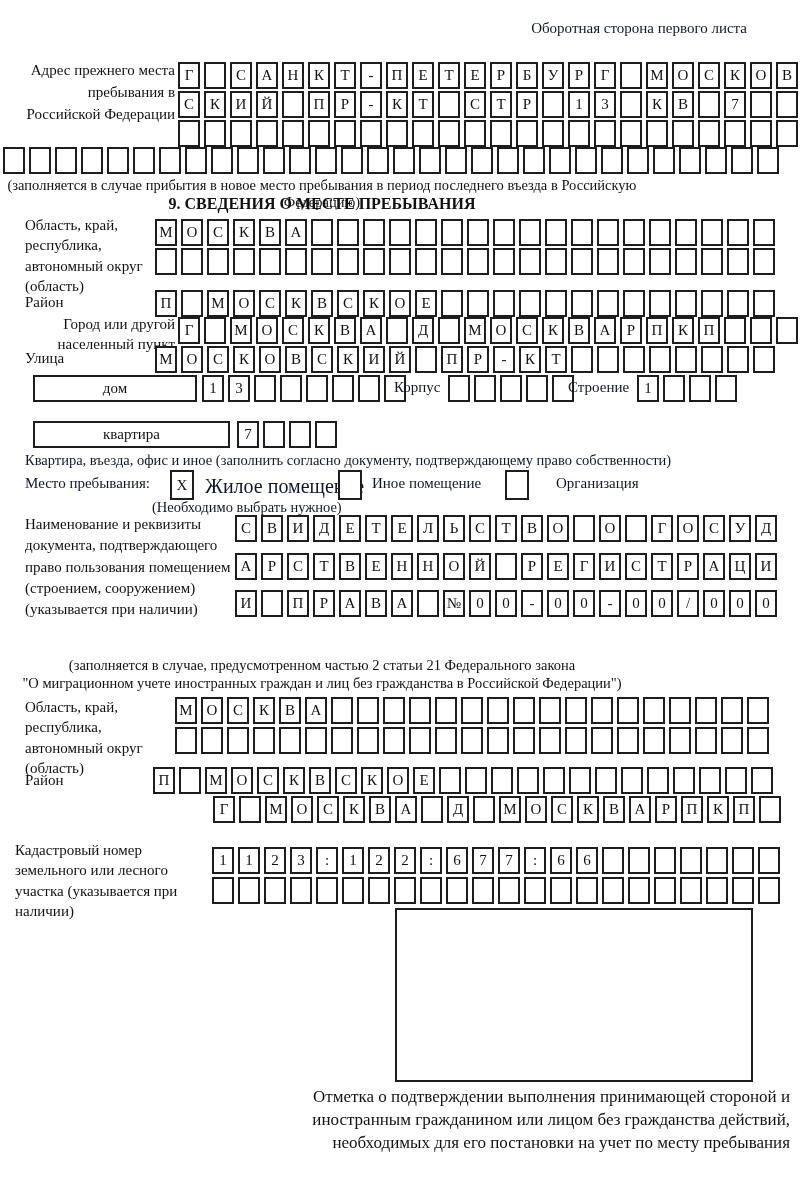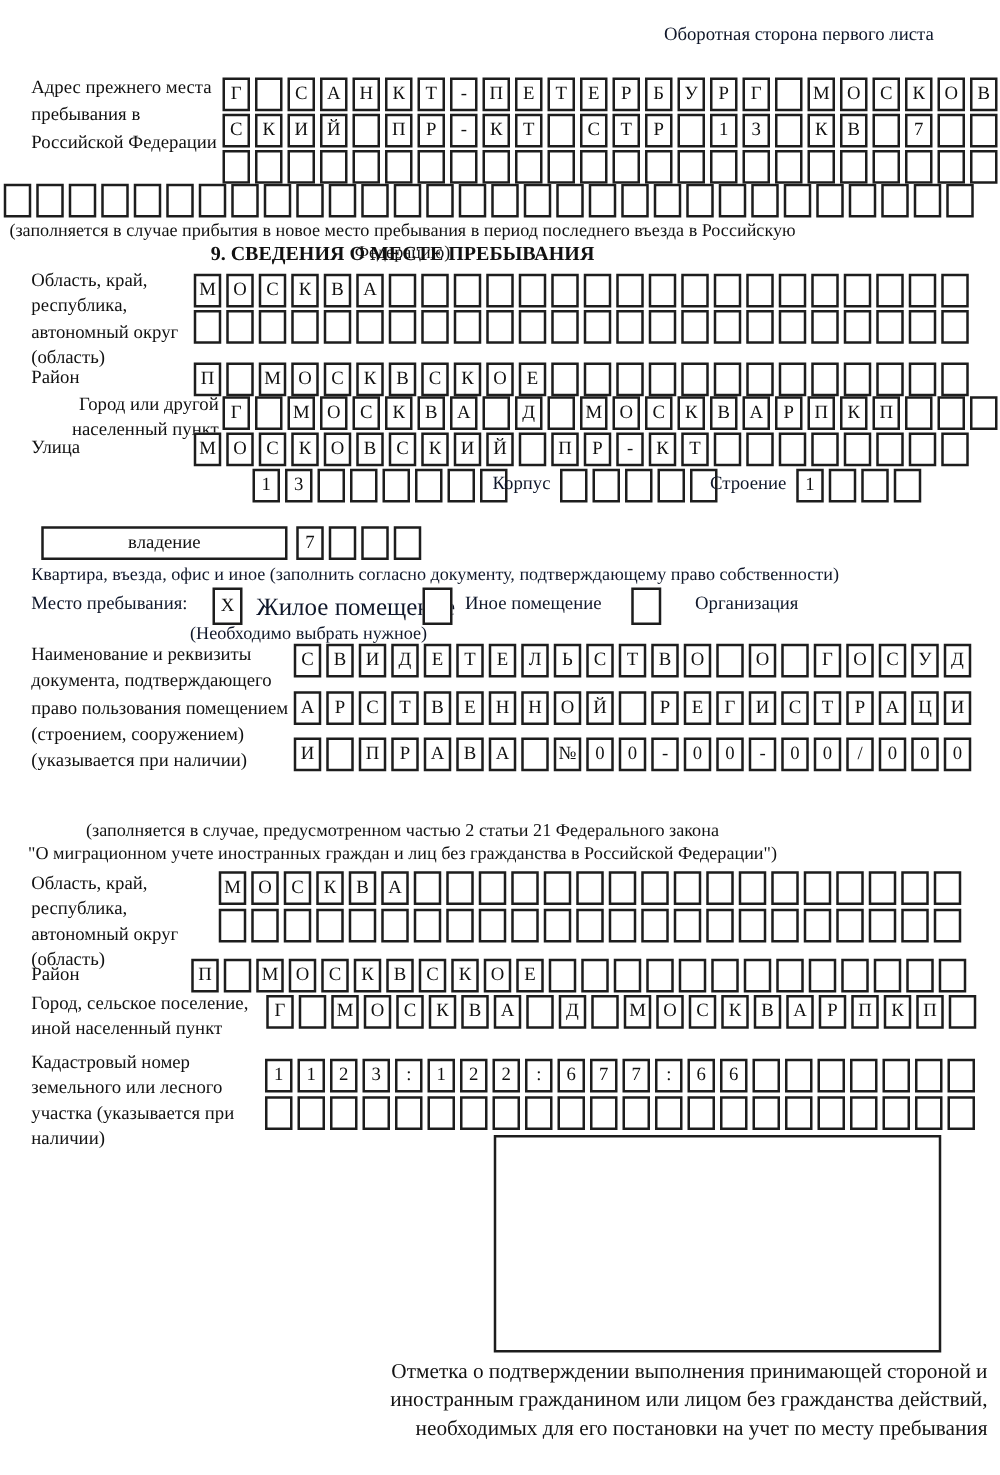--- a/index.html
+++ b/index.html
@@ -20,21 +20,21 @@
   .stamp-caption { position:absolute; left:300px; top:1086px; width:490px; text-align:right; font-size:17px; line-height:1.35; }
   .note { font-size:14.5px; }
 </style>
 </head>
 <body>
 
 <div class="page">
 
   <div class="caption" style="top:20px; right:53px; left:auto; font-size:15px;">Оборотная сторона первого листа</div>
 
-  <div class="lbl" style="left:25px; top:60px; width:150px;">Адрес прежнего места пребывания в Российской Федерации</div>
+  <div class="lbl" style="left:25px; top:60px; width:150px;text-align:right;">Адрес прежнего места пребывания в Российской Федерации</div>
   <div class="row" style="left:178px; top:62px;">
       <span class="cell">Г</span>
       <span class="cell"></span>
       <span class="cell">С</span>
       <span class="cell">А</span>
       <span class="cell">Н</span>
       <span class="cell">К</span>
       <span class="cell">Т</span>
       <span class="cell">-</span>
       <span class="cell">П</span>
@@ -273,20 +273,21 @@
       <span class="cell"></span>
       <span class="cell"></span>
       <span class="cell"></span>
       <span class="cell"></span>
       <span class="cell"></span>
       <span class="cell"></span>
       <span class="cell"></span>
       <span class="cell"></span>
     </div>
 
+  <div class="widebox" style="left:33px; top:375px; width:164px;">дом</div>
   <div class="row" style="left:202px; top:375px;">
       <span class="cell">1</span>
       <span class="cell">3</span>
       <span class="cell"></span>
       <span class="cell"></span>
       <span class="cell"></span>
       <span class="cell"></span>
       <span class="cell"></span>
       <span class="cell"></span>
     </div>
@@ -299,21 +300,21 @@
       <span class="cell"></span>
     </div>
   <div class="caption" style="left:568px; top:379px; font-size:15px;">Строение</div>
   <div class="row" style="left:637px; top:375px;">
       <span class="cell">1</span>
       <span class="cell"></span>
       <span class="cell"></span>
       <span class="cell"></span>
     </div>
 
-  <div class="widebox" style="left:33px; top:421px; width:197px;">владение</div>
+  <div class="widebox" style="left:33px; top:421px; width:197px;">квартира</div>
   <div class="row" style="left:237px; top:421px;">
       <span class="cell">7</span>
       <span class="cell"></span>
       <span class="cell"></span>
       <span class="cell"></span>
     </div>
   <div class="caption" style="left:25px; top:452px;">Квартира, въезда, офис и иное (заполнить согласно документу, подтверждающему право собственности)</div>
 
   <div class="caption" style="left:25px; top:475px; font-size:15px;">Место пребывания:</div>
   <div class="checkbox" style="left:170px; top:470px;">X</div>
@@ -471,21 +472,20 @@
       <span class="cell"></span>
       <span class="cell"></span>
       <span class="cell"></span>
       <span class="cell"></span>
       <span class="cell"></span>
       <span class="cell"></span>
       <span class="cell"></span>
       <span class="cell"></span>
     </div>
 
-  <div class="lbl" style="left:25px; top:793px; width:190px; line-height:1.35;">Город, сельское поселение, иной населенный пункт</div>
   <div class="row" style="left:213px; top:796px;">
       <span class="cell">Г</span>
       <span class="cell"></span>
       <span class="cell">М</span>
       <span class="cell">О</span>
       <span class="cell">С</span>
       <span class="cell">К</span>
       <span class="cell">В</span>
       <span class="cell">А</span>
       <span class="cell"></span>
@@ -497,21 +497,21 @@
       <span class="cell">К</span>
       <span class="cell">В</span>
       <span class="cell">А</span>
       <span class="cell">Р</span>
       <span class="cell">П</span>
       <span class="cell">К</span>
       <span class="cell">П</span>
       <span class="cell"></span>
     </div>
 
-  <div class="lbl" style="left:25px; top:840px; width:182px; line-height:1.35;font-family:Liberation Serif, serif;">Кадастровый номер земельного или лесного участка (указывается при наличии)</div>
+  <div class="lbl" style="left:15px; top:840px; width:182px; line-height:1.35;font-family:Liberation Serif, serif;">Кадастровый номер земельного или лесного участка (указывается при наличии)</div>
   <div class="row" style="left:212px; top:847px;">
       <span class="cell">1</span>
       <span class="cell">1</span>
       <span class="cell">2</span>
       <span class="cell">3</span>
       <span class="cell">:</span>
       <span class="cell">1</span>
       <span class="cell">2</span>
       <span class="cell">2</span>
       <span class="cell">:</span>

